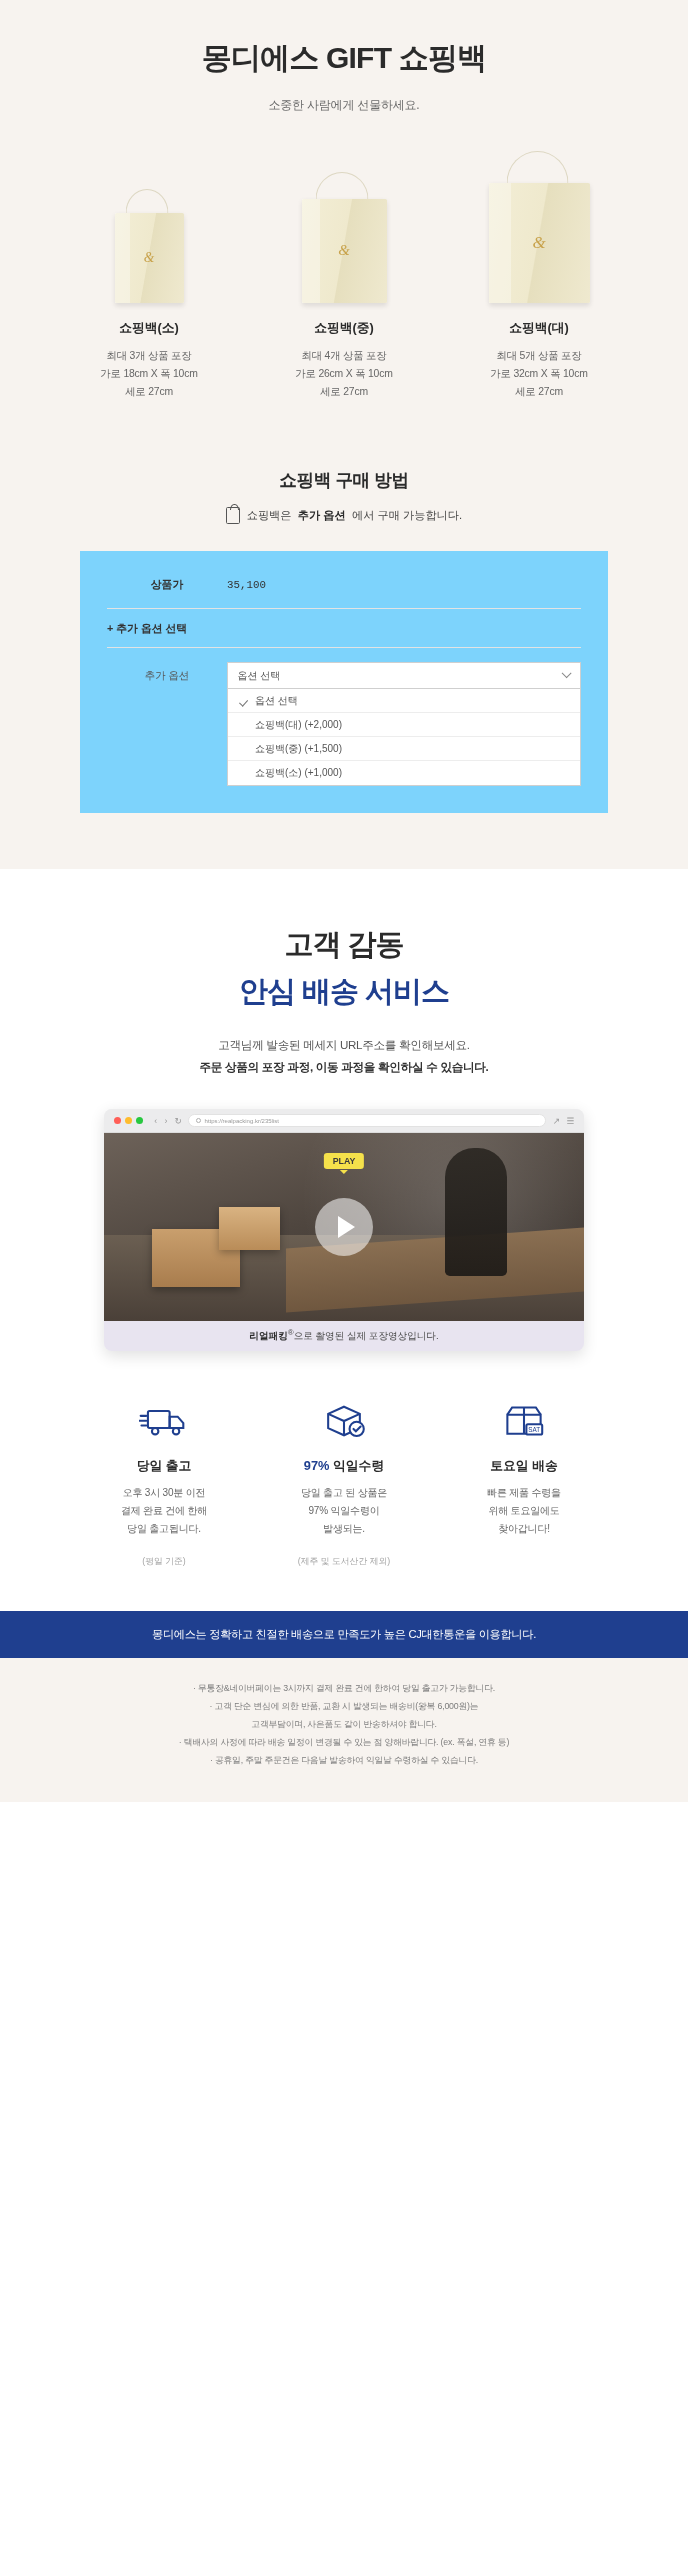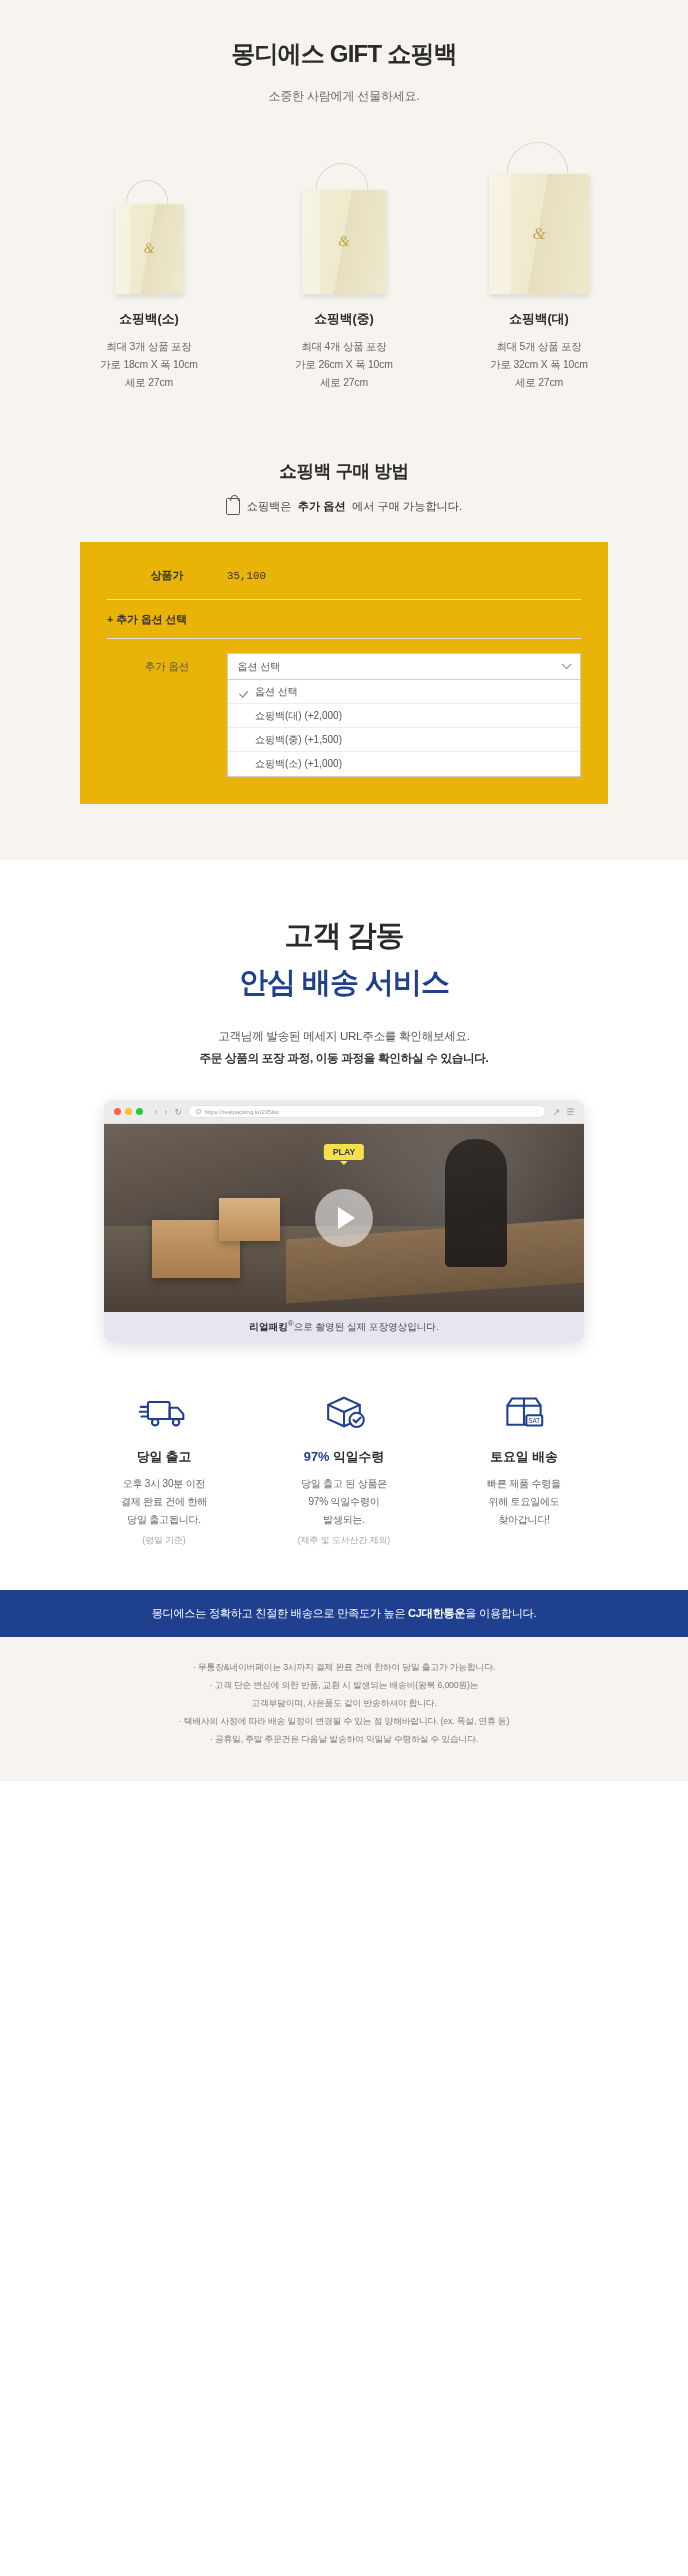--- a/index.html
+++ b/index.html
@@ -12,21 +12,21 @@
   }
   .page { width: 688px; }
 
   
   .sec-gift {
     background: #f7f3ef;
     padding: 38px 0 51px;
     text-align: center;
   }
   .gift-title {
-    font-size: 24px;
+    font-size: 30px;
     font-weight: 800;
     letter-spacing: -0.8px;
     color: #2b2b2b;
     margin-bottom: 17.6px;
   }
   .gift-sub {
     font-size: 12px;
     color: #6b6b6b;
     margin-bottom: 37px;
     letter-spacing: -0.2px;
@@ -122,21 +122,21 @@
   .bag-mini-icon:before{
     content:"";
     position:absolute; left: 3.2px; top: -4px; width: 7.2px; height: 5.6px;
     border:1.3px solid #555; border-bottom:none;
     border-radius: 50% 50% 0 0 / 100% 100% 0 0;
   }
 
   .order-card {
     width: 528px;
     margin: 0 auto;
-    background: #eab308;
+    background: #7dd3fc;
     padding: 22.4px 27px 27px;
     text-align: left;
   }
   .row-price {
     display: flex;
     align-items: center;
     padding: 4.8px 0 16px;
     border-bottom: 0.8px solid #e3e3e3;
   }
   .row-price .lbl { width: 120px; font-size: 10.8px; font-weight: 700; color: #333; text-align: center;}
@@ -334,32 +334,32 @@
     display: flex;
     justify-content: center;
     margin-top: 45px;
     padding: 0 40px;
   }
   .feat { width: 180px; text-align: center; }
   .feat-ico { height: 51px; display:flex; align-items:center; justify-content:center; }
   .feat-title { font-size: 12.8px; font-weight: 800; color: #2b2b2b; margin-top: 11.2px; }
   .feat-title .pct { color: #1f3f8f; }
   .feat-body { margin-top: 9.6px; font-size: 10px; line-height: 1.8; color: #666; letter-spacing: -0.2px;}
-  .feat-note { margin-top: 6px; font-size: 8.8px; color: #a5a5a5; }
+  .feat-note { margin-top: 18px; font-size: 8.8px; color: #a5a5a5; }
 
   
   .band {
     background: #1f3f8f;
     color: #fff;
     text-align: center;
     font-size: 11.2px;
     padding: 16px 0;
     letter-spacing: -0.3px;
   }
-  .band b { font-weight: 700; margin-top: 12px; }
+  .band b { font-weight: 400; margin-top: 12px; }
 
   
   .notes {
     background: #f7f3ef;
     padding: 21px 0 32px;
     text-align: center;
   }
   .note-line {
     font-size: 8.8px;
     color: #7d7d7d;

